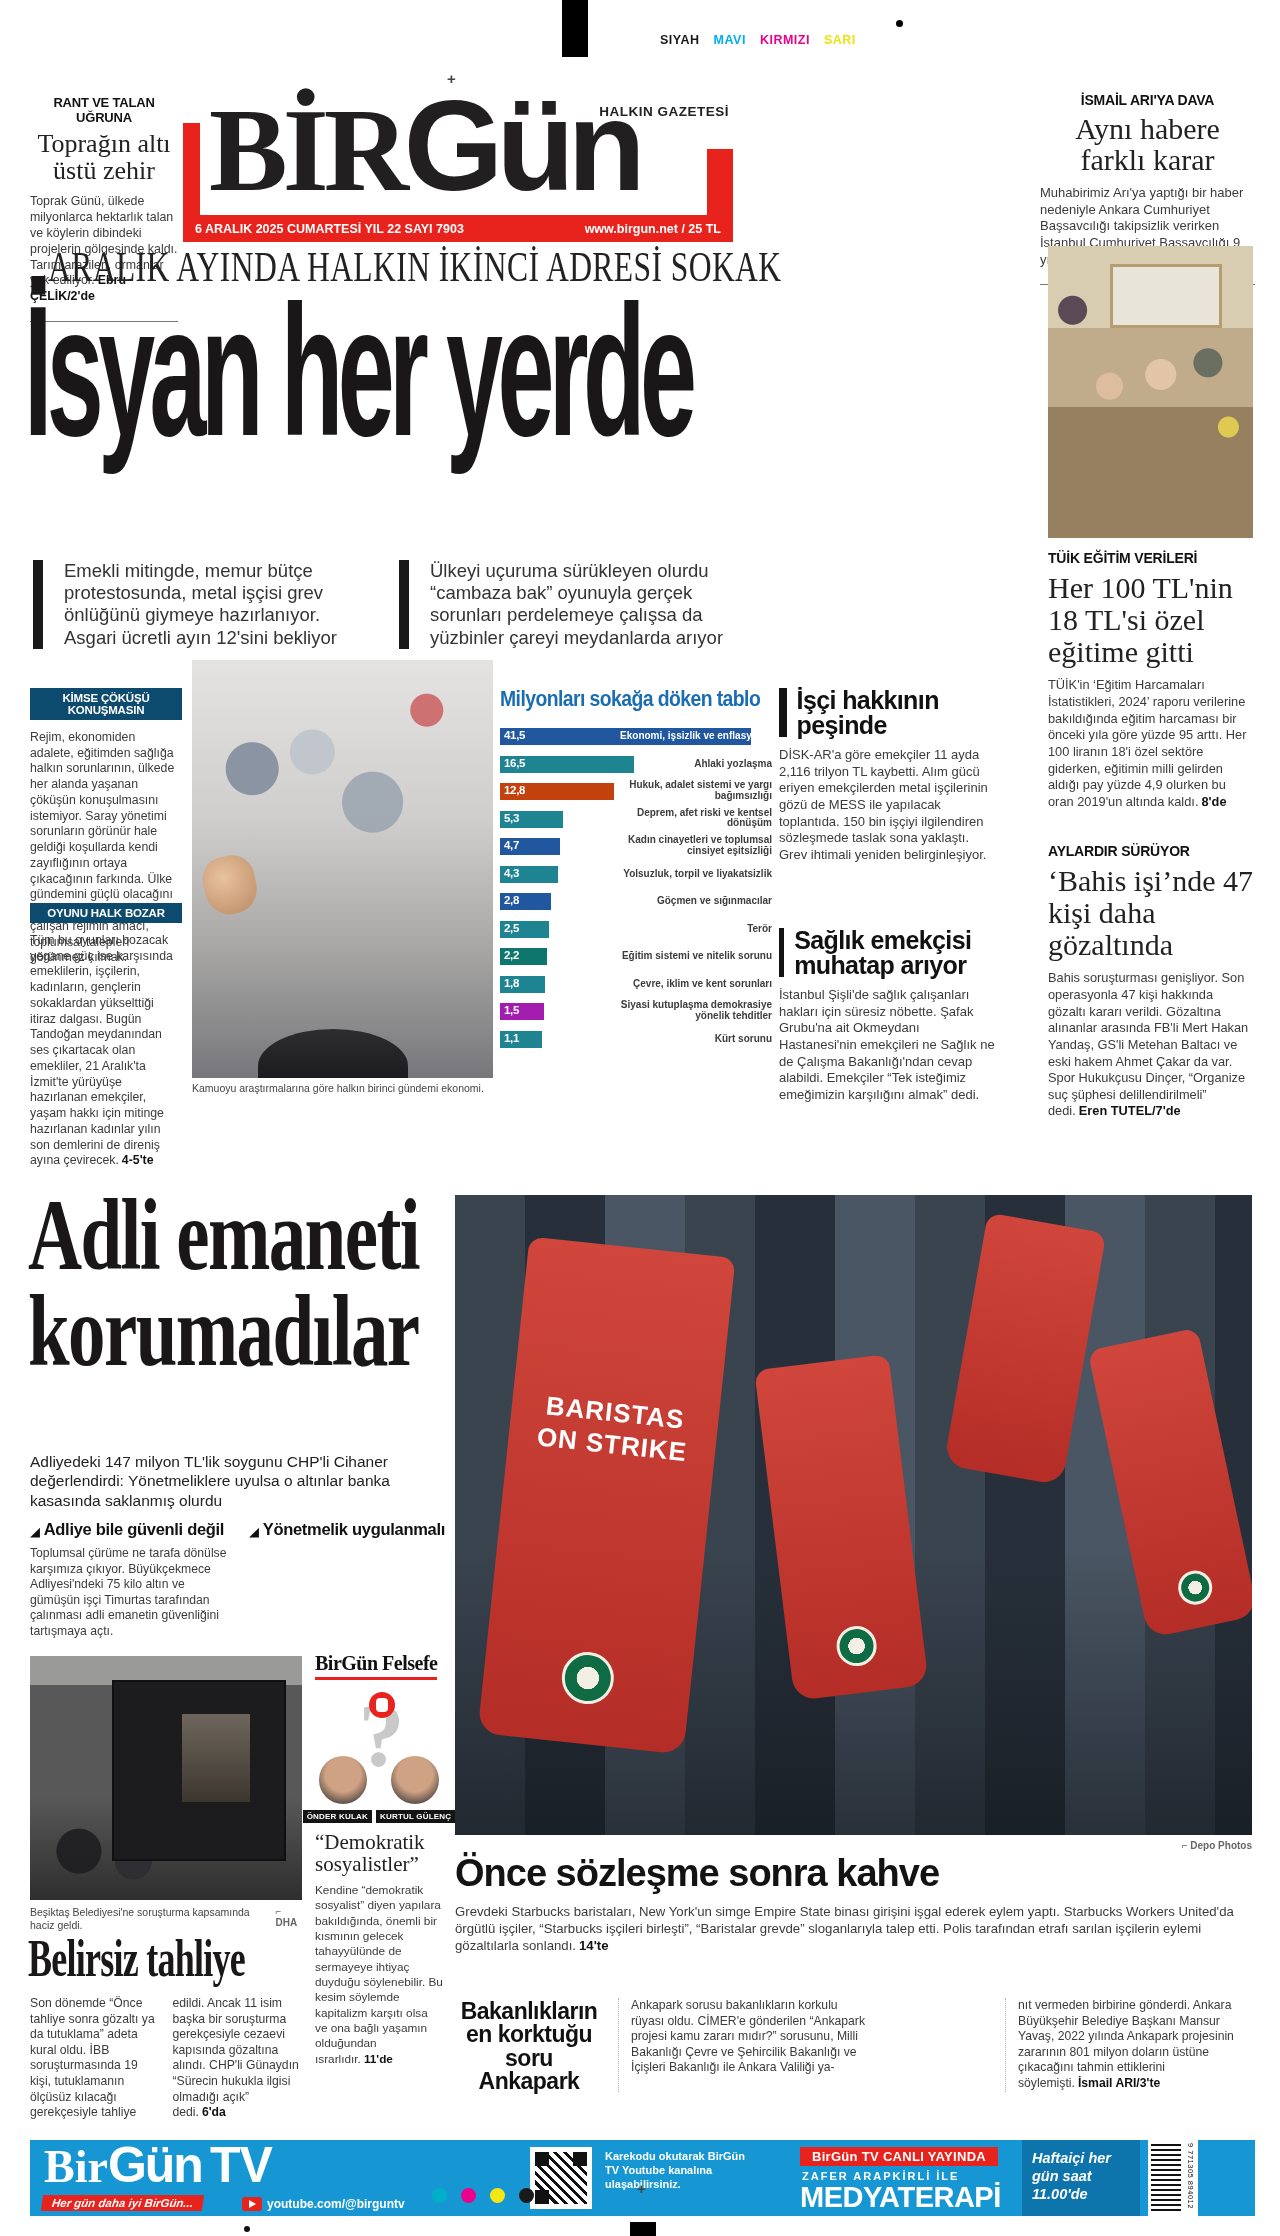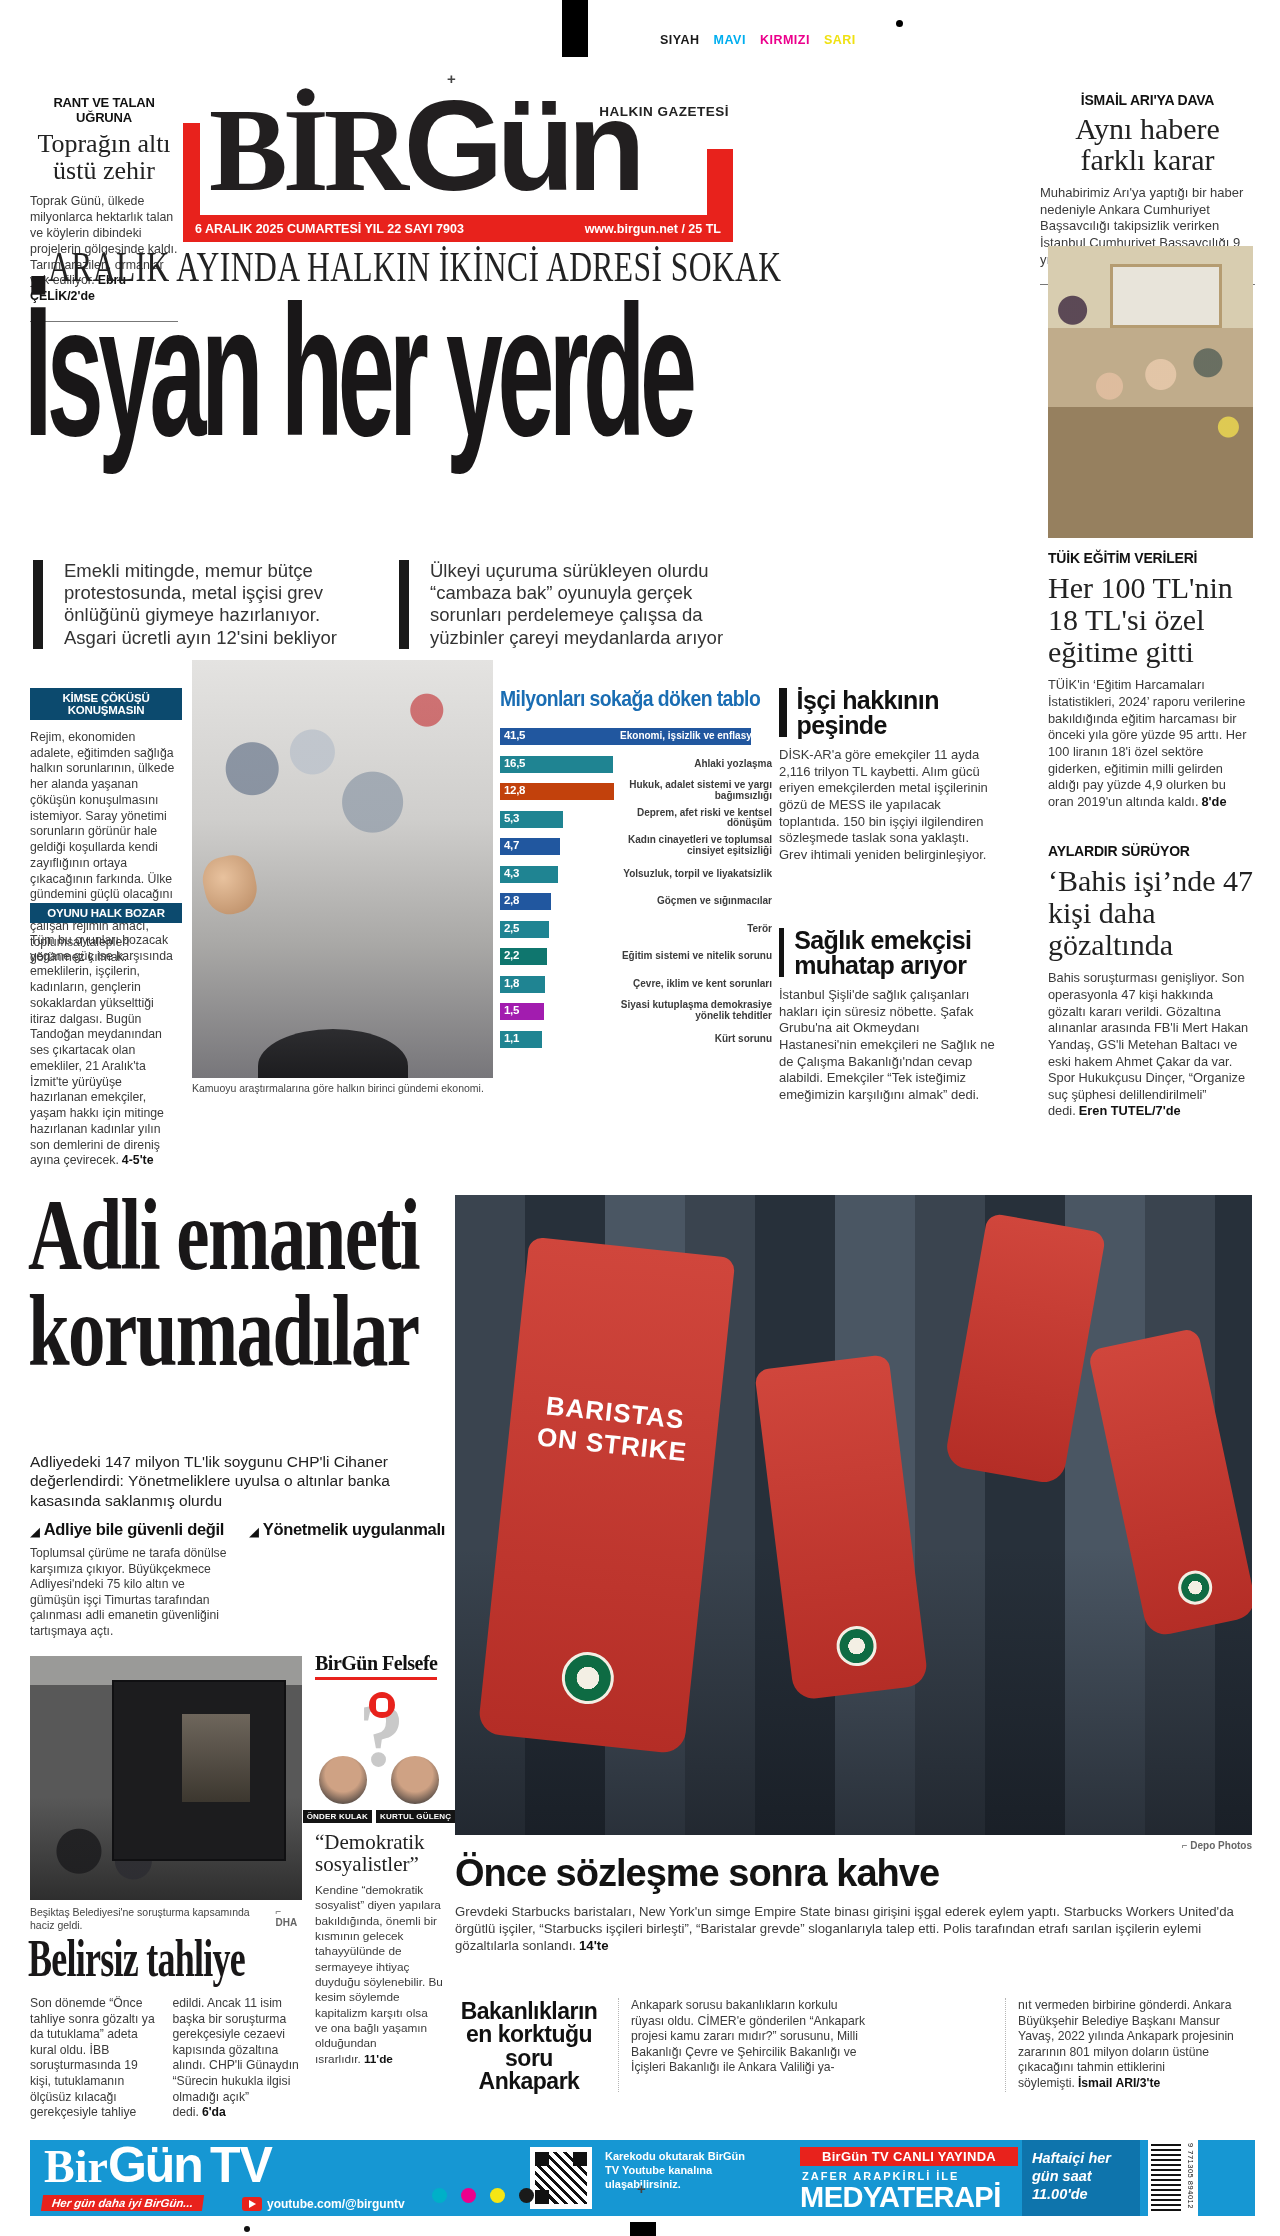--- a/index.html
+++ b/index.html
@@ -130,21 +130,21 @@
   #tv-yt{position:absolute;left:212px;top:57px;display:flex;align-items:center;gap:5px;font-weight:bold;font-size:12px}
   .playbtn{width:20px;height:14px;background:#e8221c;border-radius:3px;position:relative}
   .playbtn:after{content:"";position:absolute;left:7px;top:3px;border-left:7px solid #fff;border-top:4px solid transparent;border-bottom:4px solid transparent}
   #qr{position:absolute;left:500px;top:7px;width:62px;height:62px;background:#fff;padding:5px}
   .qr-in{width:100%;height:100%;background:
     linear-gradient(#111,#111) 0 0/14px 14px no-repeat,
     linear-gradient(#111,#111) 100% 0/14px 14px no-repeat,
     linear-gradient(#111,#111) 0 100%/14px 14px no-repeat,
     repeating-linear-gradient(45deg,#111 0 3px,#fff 3px 7px)}
   #qr-text{position:absolute;left:575px;top:10px;width:140px;font-size:11px;line-height:1.25;font-weight:bold}
-  #live-chip{position:absolute;left:770px;top:7px;background:#e8221c;color:#fff;font-weight:bold;font-size:13px;padding:2px 22px;letter-spacing:.3px}
+  #live-chip{position:absolute;left:770px;top:7px;background:#e8221c;color:#fff;font-weight:bold;font-size:13px;padding:2px 12px;letter-spacing:.3px}
   #show-kicker{position:absolute;left:772px;top:30px;font-size:11px;letter-spacing:2px;font-weight:bold}
   #show-title{position:absolute;left:770px;top:41px;font-weight:bold;font-size:29px;letter-spacing:-.5px}
   #sched{position:absolute;left:992px;top:0;width:118px;height:76px;background:#0e74ac;font-weight:bold;font-style:italic;font-size:14.5px;line-height:1.25;padding:9px 10px;color:#fff}
   #bc{position:absolute;left:1118px;top:0;width:50px;height:76px;background:#fff;padding:3px}
   .bc-bars{width:30px;height:68px;float:left;background:repeating-linear-gradient(0deg,#111 0 2px,#fff 2px 5px)}
   .bc-num{float:right;writing-mode:vertical-rl;font-size:7.5px;color:#111;height:68px;letter-spacing:.5px}
   
   #dots{left:432px;top:2188px;display:flex;gap:14px}
   .dot{width:15px;height:15px;border-radius:50%}
   #mark-sq{left:630px;top:2222px;width:26px;height:14px;background:#000}
@@ -215,21 +215,21 @@
   <div class="abs" id="chart">
     <div class="chart-title">Milyonları sokağa döken tablo</div>
     <div id="chart-rows">
         <div class="crow">
           <div class="cbar" style="width: 251px; background: rgb(33, 87, 159);">
             <span class="cval">41,5</span>
           </div>
           <span class="clab inside">Ekonomi, işsizlik ve enflasyon</span>
         </div>
         <div class="crow">
-          <div class="cbar" style="width: 113px; background: rgb(31, 132, 146); text-align: right;">
+          <div class="cbar" style="width: 134px; background: rgb(31, 132, 146); text-align: right;">
             <span class="cval">16,5</span>
           </div>
           <span class="clab">Ahlaki yozlaşma</span>
         </div>
         <div class="crow">
           <div class="cbar" style="width: 114px; background: #c2410c;">
             <span class="cval">12,8</span>
           </div>
           <span class="clab">Hukuk, adalet sistemi ve yargı bağımsızlığı</span>
         </div>

